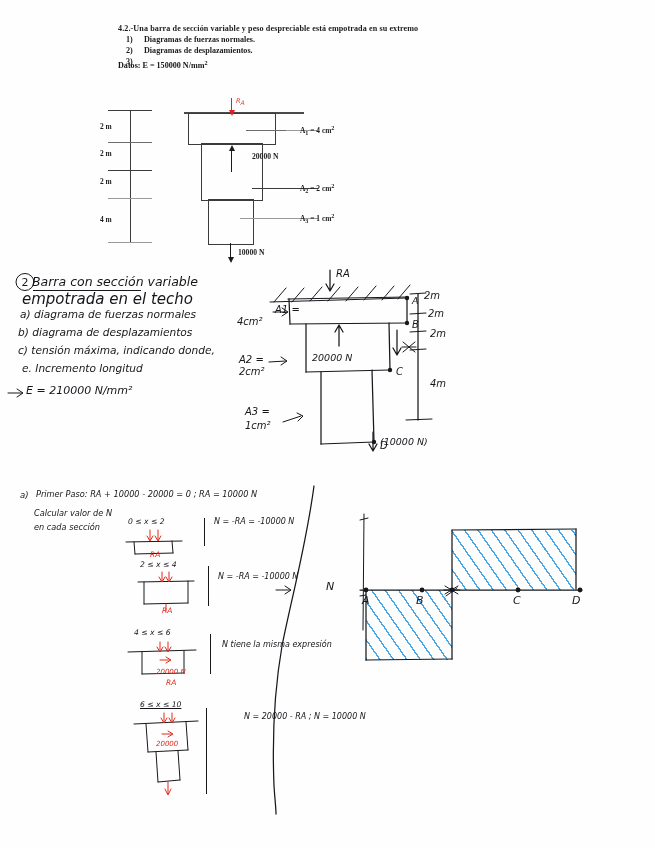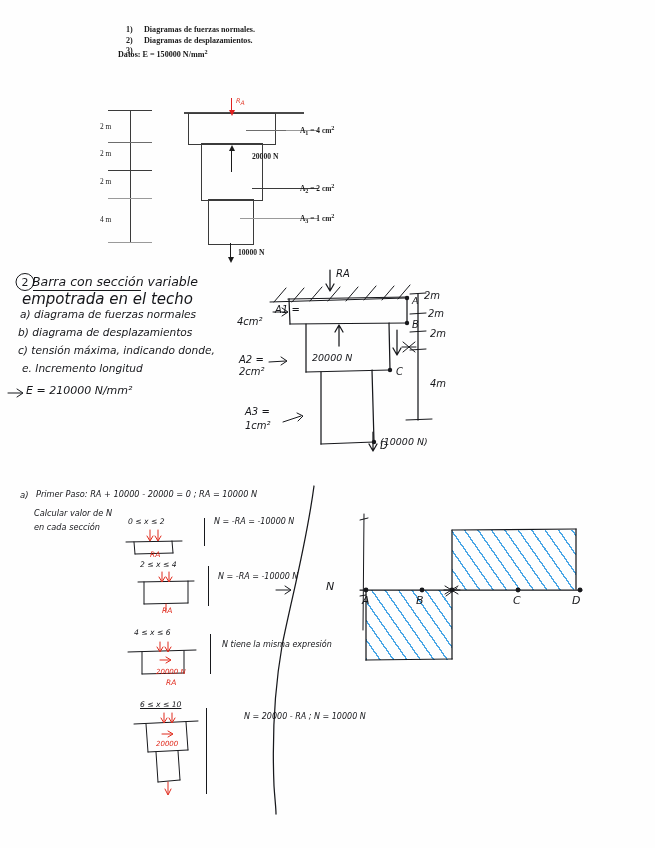--- a/index.html
+++ b/index.html
@@ -20,21 +20,21 @@
   .stmt .datos{font-size:8.1px;font-weight:bold;margin-top:2px;}
   .sub{font-size:6.2px;vertical-align:-2px;}
   .sup{font-size:6.2px;vertical-align:3px;}
 
   
   .fig{position:absolute;left:100px;top:100px;width:330px;height:152px;}
   .ln-h{position:absolute;background:#3b3b3b;height:1px;}
   .ln-v{position:absolute;background:#3b3b3b;width:1px;}
   .ln-h.light{background:#9a9a9a;}
   .ln-h.mid{background:#6d6d6d;}
-  .dimtxt{position:absolute;font-size:7.4px;font-weight:normal;color:#1b1b1b;}
+  .dimtxt{position:absolute;font-size:7.4px;font-weight:bold;color:#1b1b1b;}
   .arealbl{position:absolute;font-size:7.4px;font-weight:bold;color:#1b1b1b;
            white-space:nowrap;}
   .loadlbl{position:absolute;font-size:7.6px;font-weight:bold;color:#1b1b1b;
            white-space:nowrap;}
   .bar{position:absolute;border:1px solid #3b3b3b;background:transparent;}
 
   .arrow-up,.arrow-dn{position:absolute;width:1px;background:#1b1b1b;}
   .arrow-dn:after{content:"";position:absolute;left:-2.5px;bottom:-5px;
      border-left:3px solid transparent;border-right:3px solid transparent;
      border-top:6px solid #1b1b1b;}
@@ -69,20 +69,21 @@
   .st.thin{stroke-width:1;}
   .st.red{stroke:#e02a1c;}
   .dot{fill:#17181c;}
 </style>
 </head>
 <body>
 
 <div class="page">
 
   <div class="stmt">
+    <div class="ln">4.2.-Una barra de sección variable y peso despreciable está empotrada en su extremo</div>
     <ul class="ol">
       <li>
         <span class="num">1)</span>
         <span>Diagramas de fuerzas normales.</span>
       </li>
       <li>
         <span class="num">2)</span>
         <span>Diagramas de desplazamientos.</span>
       </li>
       <li class="semi">

